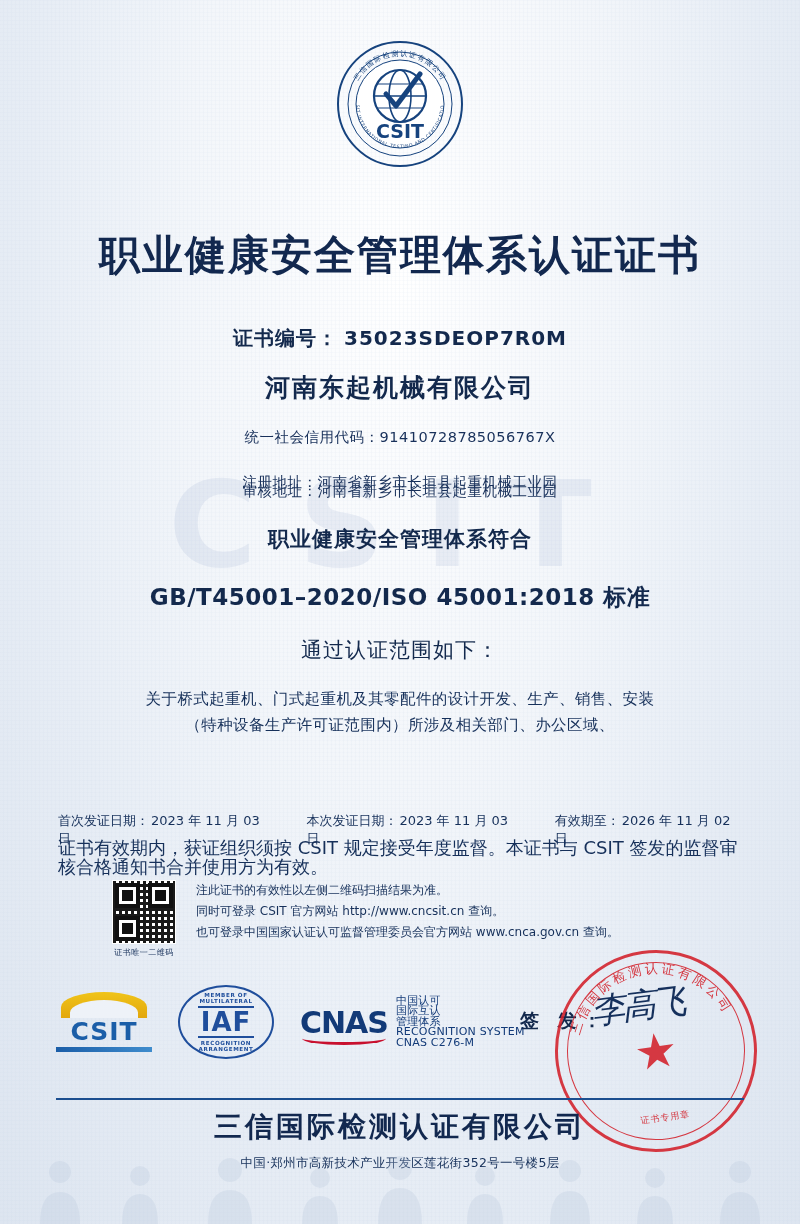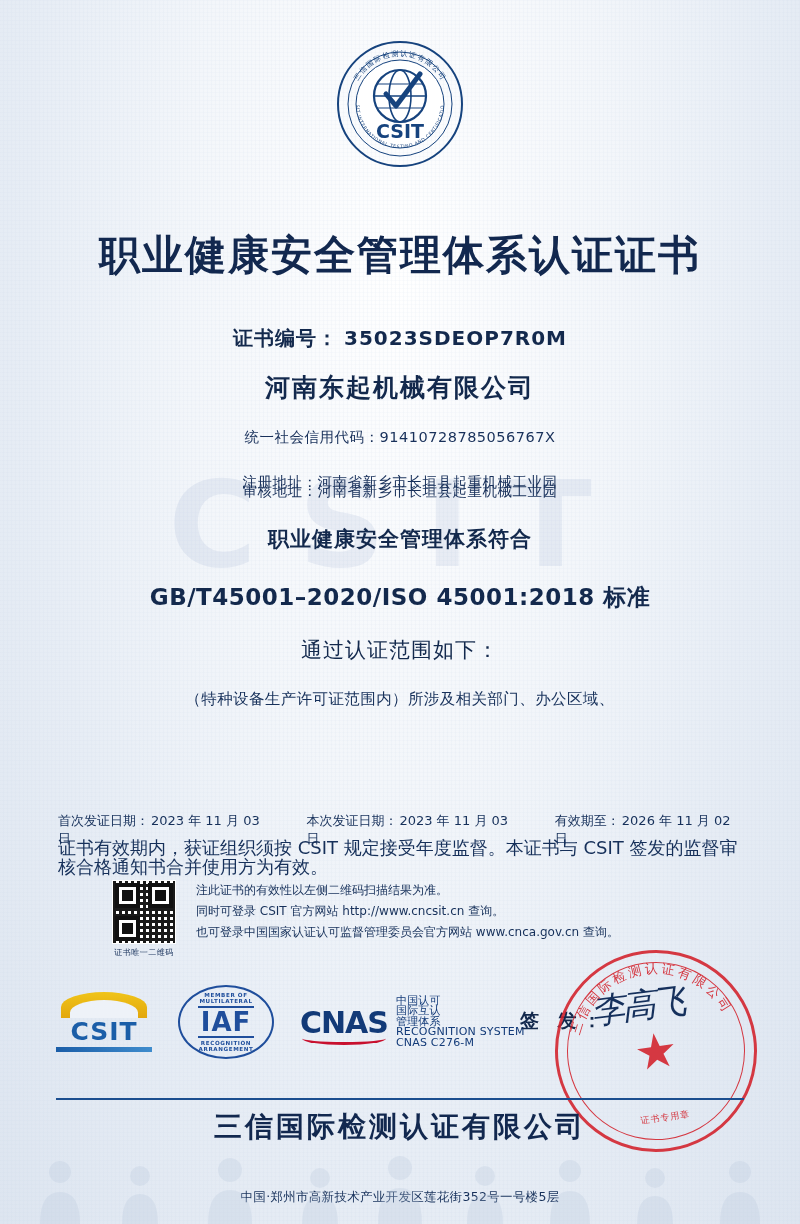--- a/index.html
+++ b/index.html
@@ -397,21 +397,21 @@
     top: 1108px;
     left: 0; right: 0;
     text-align: center;
     font-size: 28px;
     font-weight: 700;
     color: #12284f;
     letter-spacing: 3px;
   }
   .footer-addr {
     position: absolute;
-    top: 1189px;
+    top: 1155px;
     left: 0; right: 0;
     text-align: center;
     font-size: 12.5px;
     color: #16305a;
     letter-spacing: 0.3px;
   }
   
   .people {
     position: absolute;
     left: 0; right: 0;
@@ -471,20 +471,21 @@
     <span class="k">注册地址：</span><span>河南省新乡市长垣县起重机械工业园</span>
   </div>
   <div class="info-line l3">
     <span class="k">审核地址：</span><span>河南省新乡市长垣县起重机械工业园</span>
   </div>
 
   <div class="stmt1">职业健康安全管理体系符合</div>
   <div class="standard">GB/T45001–2020/ISO 45001:2018  标准</div>
   <div class="scope-head">通过认证范围如下：</div>
   <div class="scope-body">
+    <div>关于桥式起重机、门式起重机及其零配件的设计开发、生产、销售、安装</div>
     <div>（特种设备生产许可证范围内）所涉及相关部门、办公区域、</div>
   </div>
 
   <div class="dates-row">
     <div class="d">
       <span class="k">首次发证日期：</span><span>2023 年 11 月 03 日</span>
     </div>
     <div class="d">
       <span class="k">本次发证日期：</span><span>2023 年 11 月 03 日</span>
     </div>

